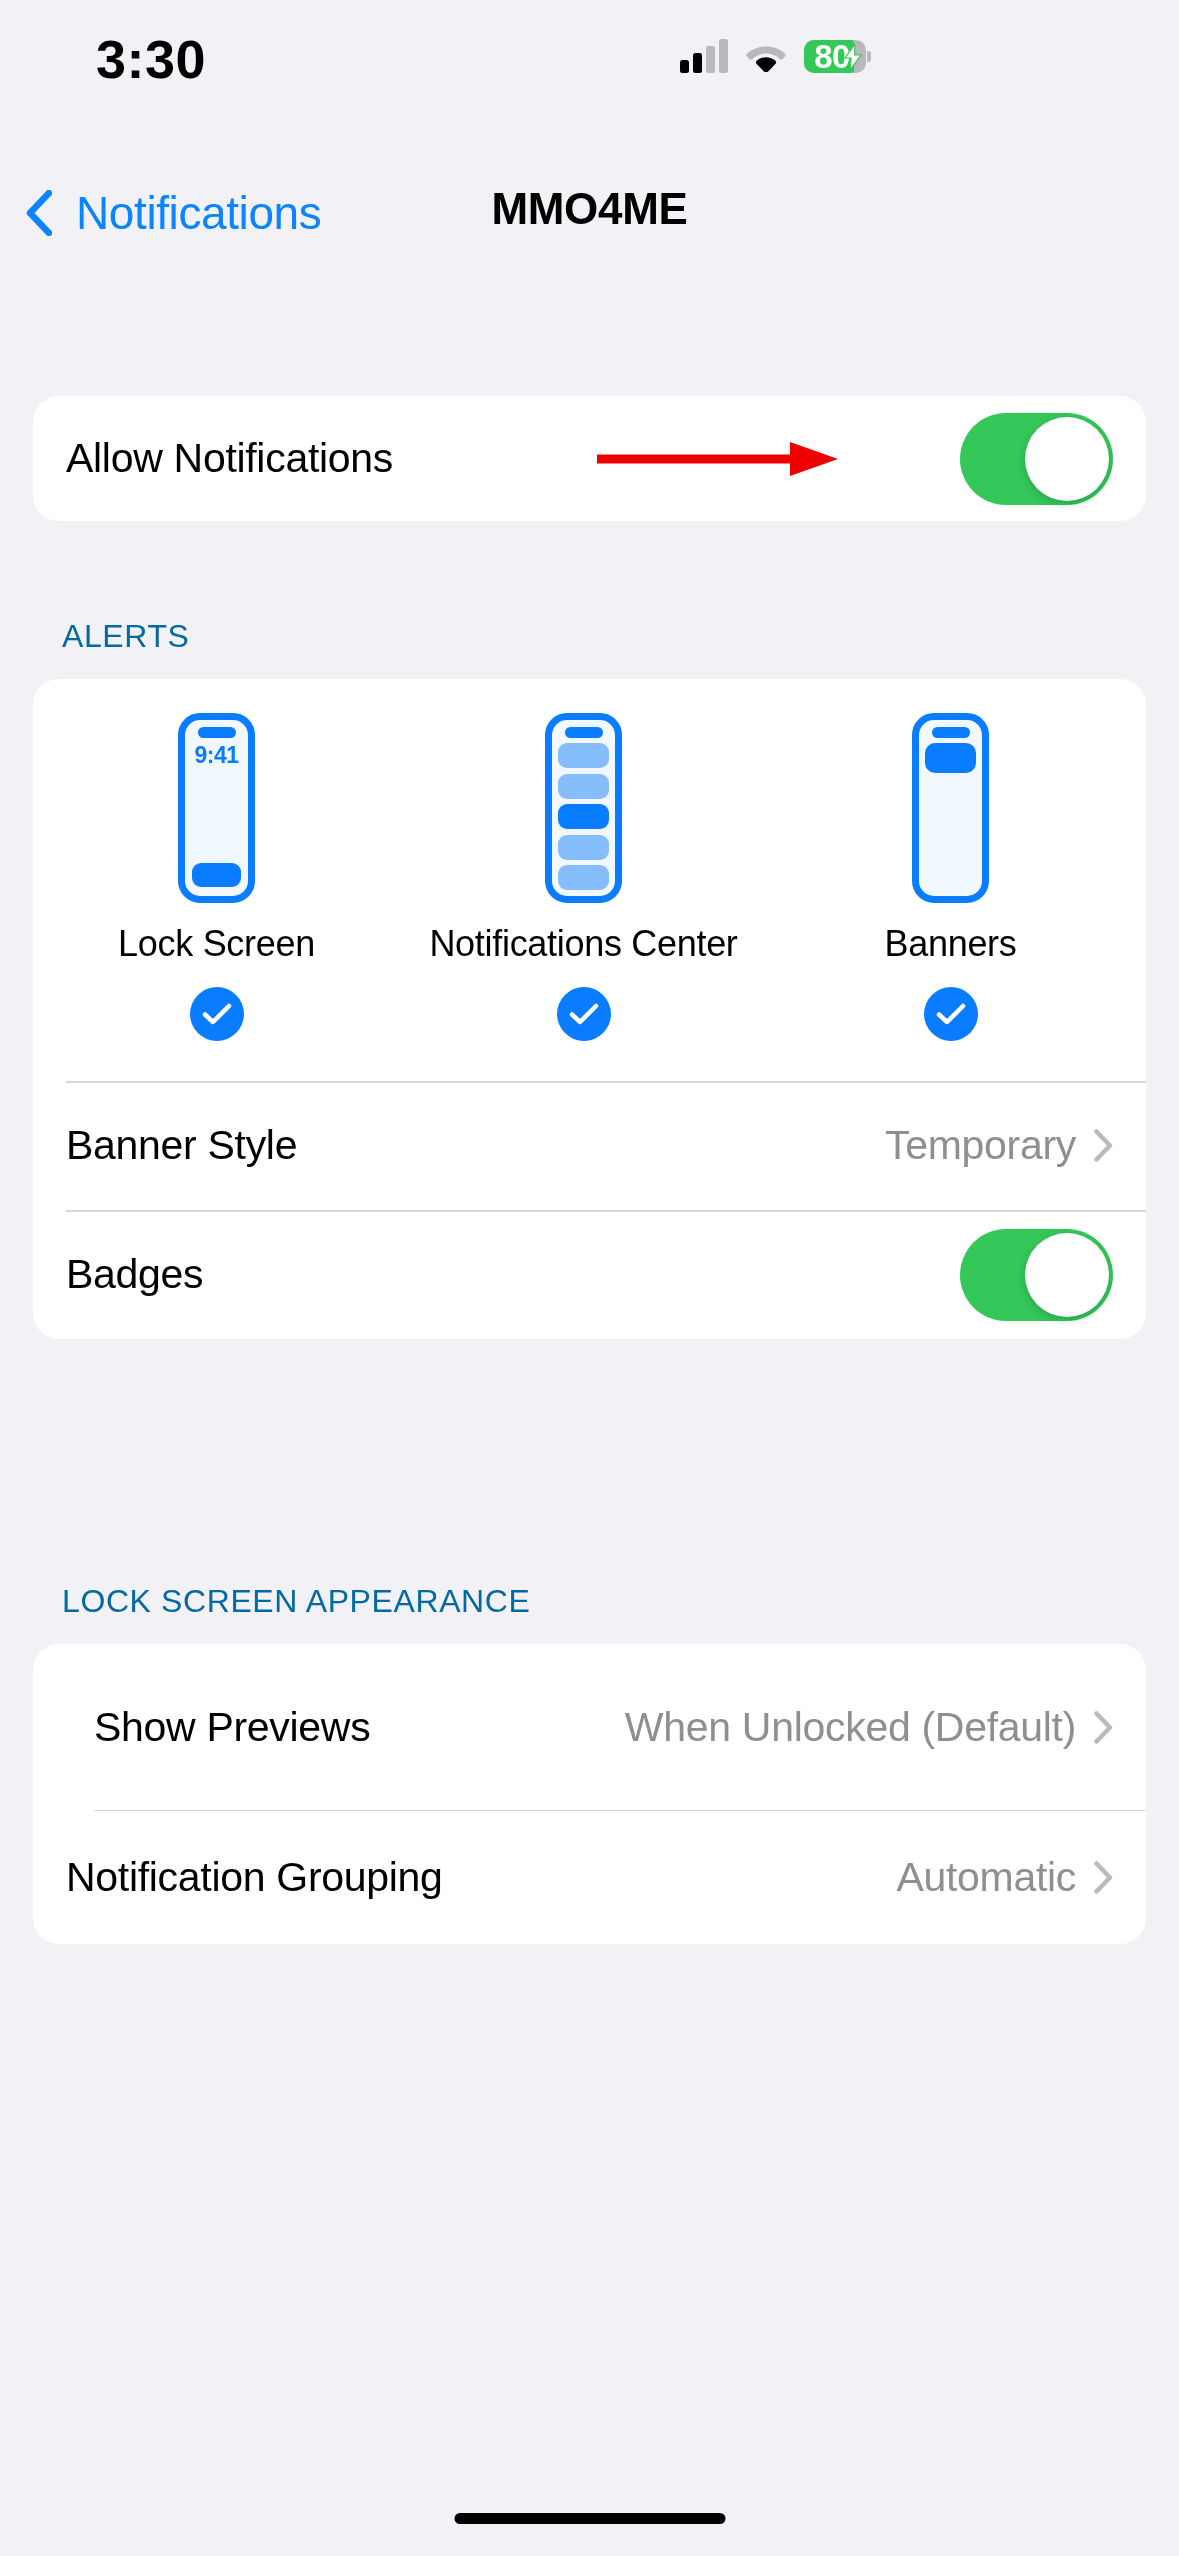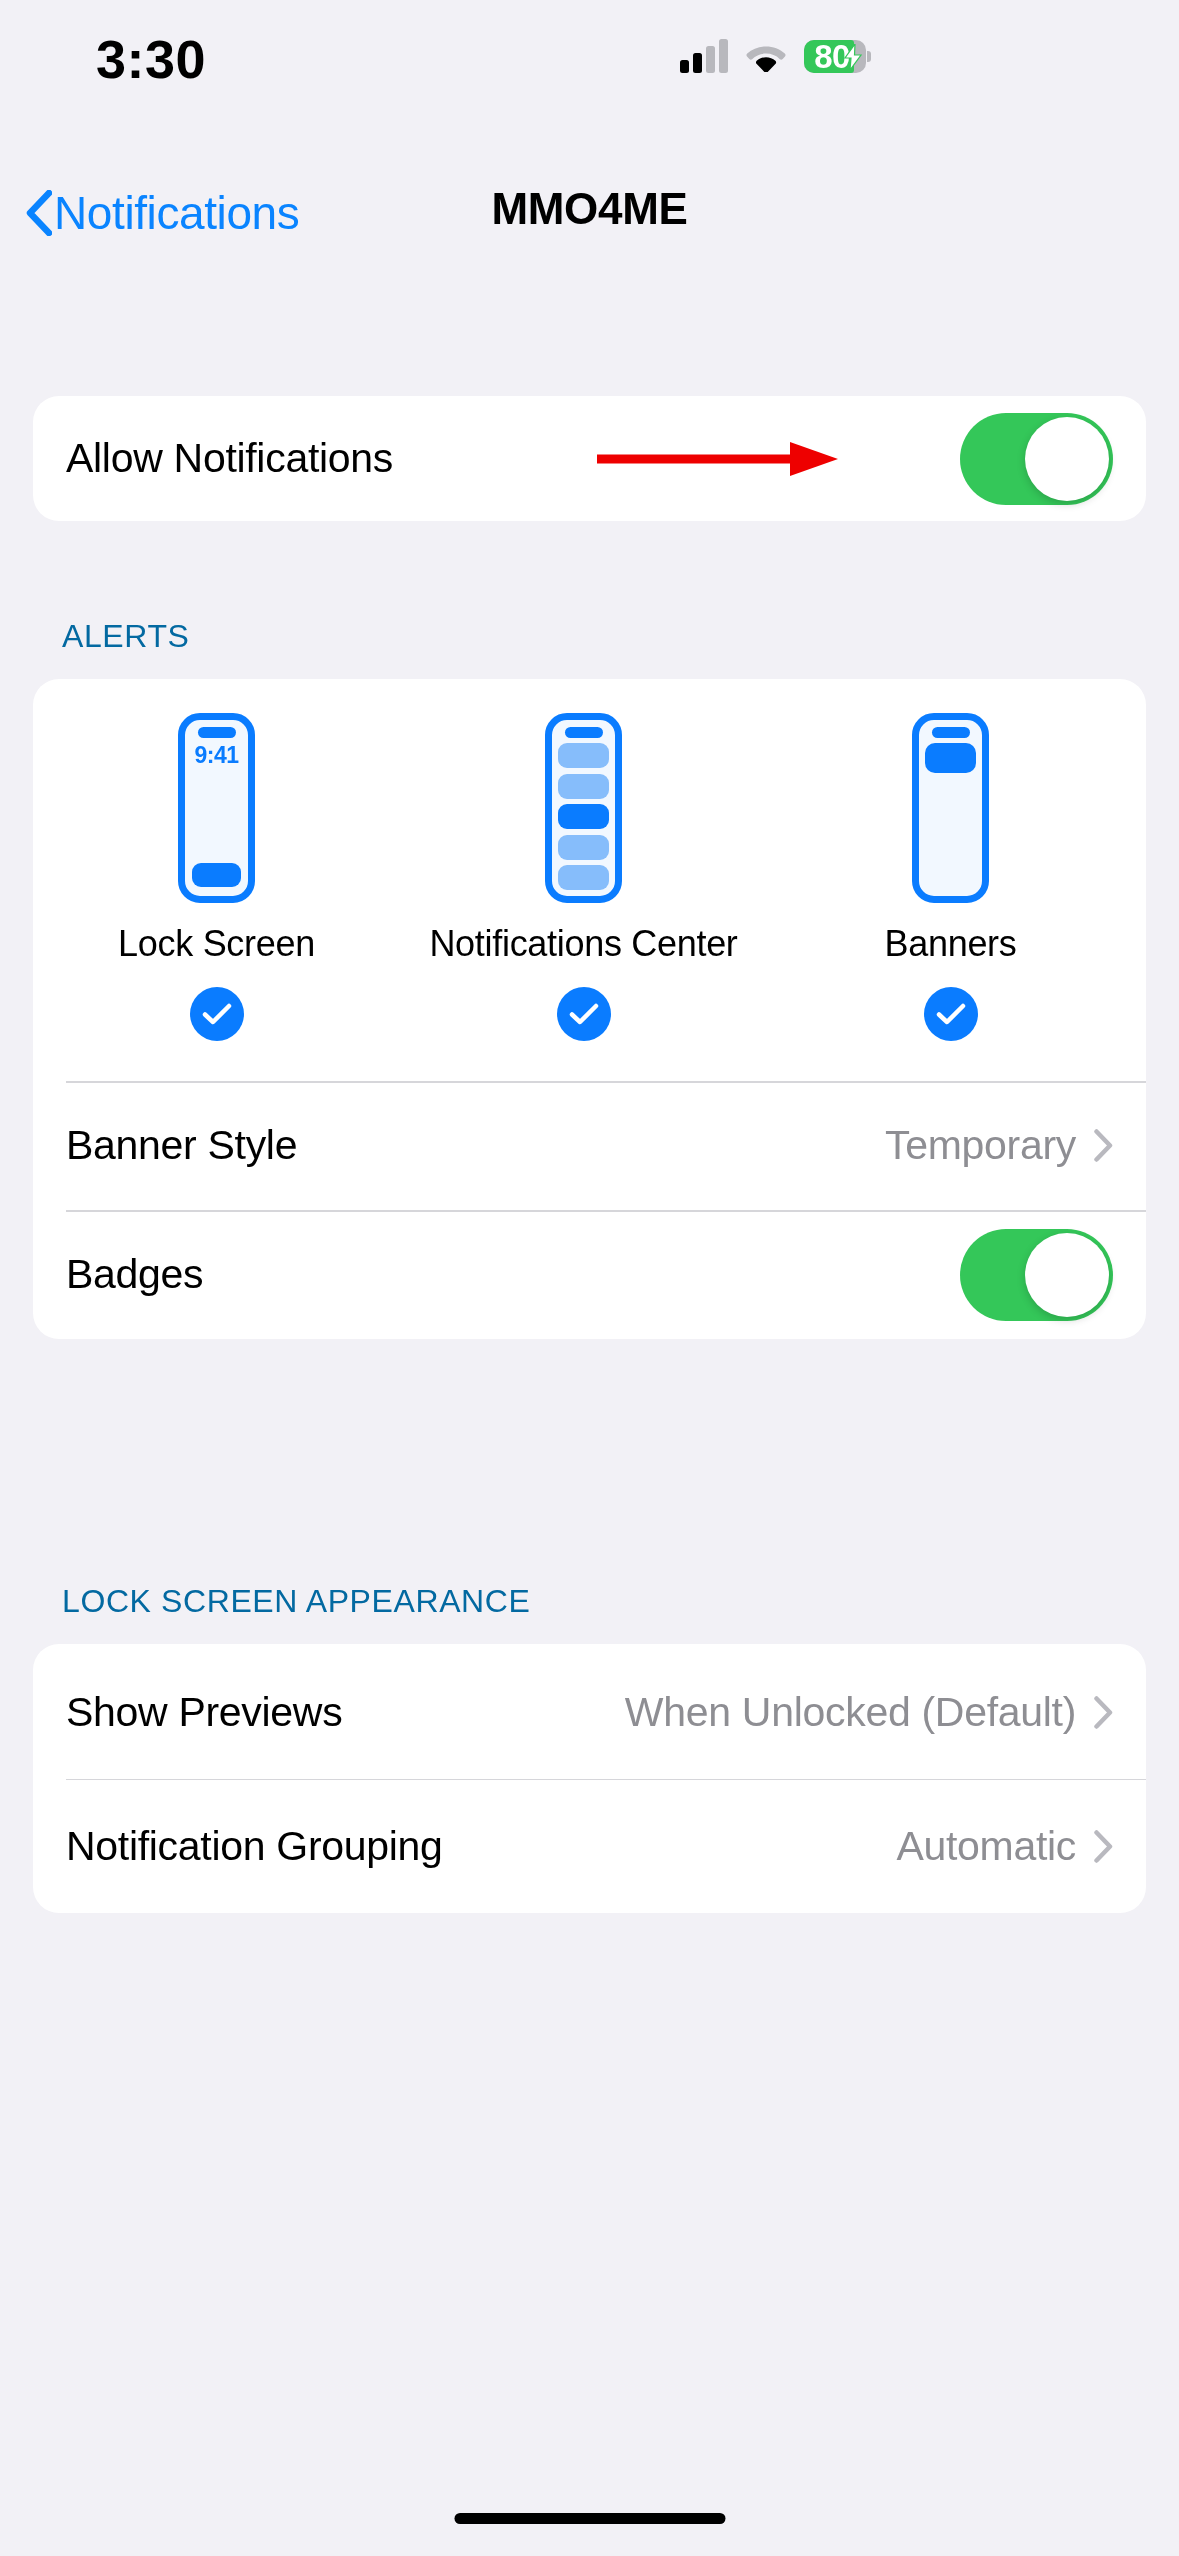--- a/index.html
+++ b/index.html
@@ -52,21 +52,21 @@
     position:absolute; left:6px; top:2px; width:44px;
     text-align:center; font-size:33px; font-weight:700; color:#fff;
     line-height:29px; letter-spacing:-0.5px;
   }
   .batt-bolt { position:absolute; left:39px; top:4px; }
 
   
   .navbar { position:absolute; top:176px; left:0; width:1179px; height:110px; }
   .back-btn {
     position:absolute; left:26px; top:10px;
-    display:flex; align-items:center; gap:2px; cursor:pointer;
+    display:flex; align-items:center; gap:24px; cursor:pointer;
   }
   .back-chev { width:26px; height:46px; }
   .back-label { font-size:46px; color:#0a84ff; letter-spacing:-0.4px; }
   .nav-title {
     position:absolute; left:0; top:0; width:1179px;
     text-align:center; font-size:44px; font-weight:700; color:#000;
     line-height:66px; letter-spacing:-0.3px;
     margin-left:75px; width:1029px;
   }
 
@@ -303,21 +303,21 @@
         </div>
       </div>
     </div>
 
   </div>
 
   <div class="sect-header" style="top:1583px;">LOCK SCREEN APPEARANCE</div>
 
   <div class="card" style="top:1644px;">
 
-    <div class="row" style="height:136px;">
+    <div class="row" style="height:167px;margin-left:28px;">
       <span class="row-label">Show Previews</span>
       <div class="row-right">
         <span class="row-value">When Unlocked (Default)</span>
         <svg class="chev-right" viewBox="0 0 19 33">
           <path d="M2.5 2.5 16 16.5 2.5 30.5" fill="none" stroke="#b9b9bf" stroke-width="4.5" stroke-linecap="round" stroke-linejoin="round"></path>
         </svg>
       </div>
       <div class="divider"></div>
     </div>
 

